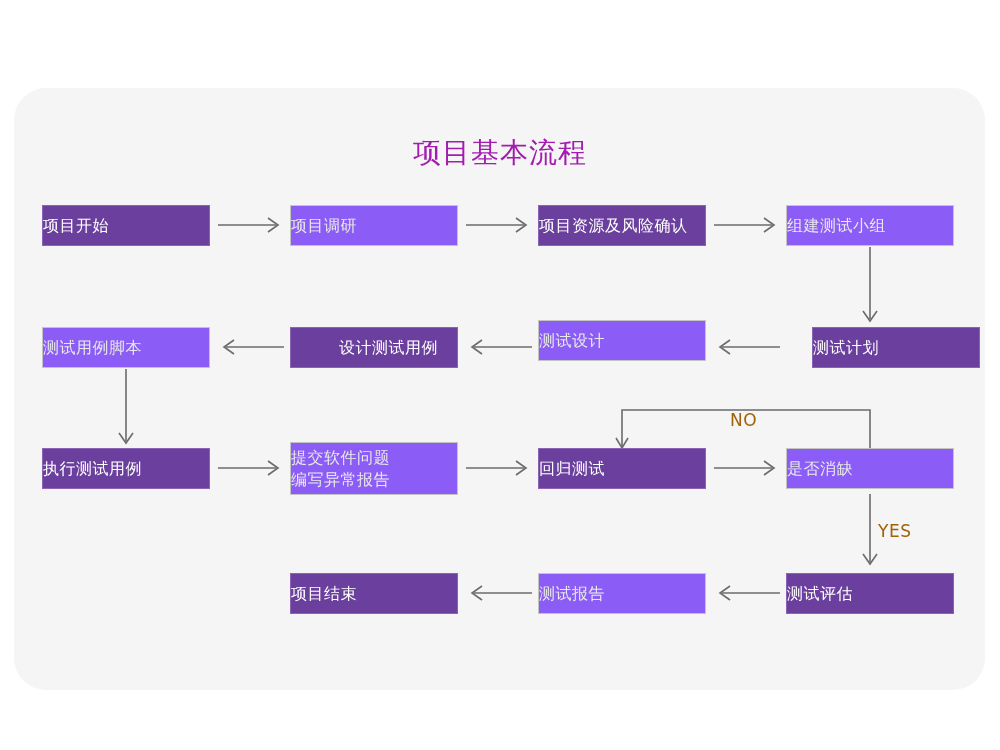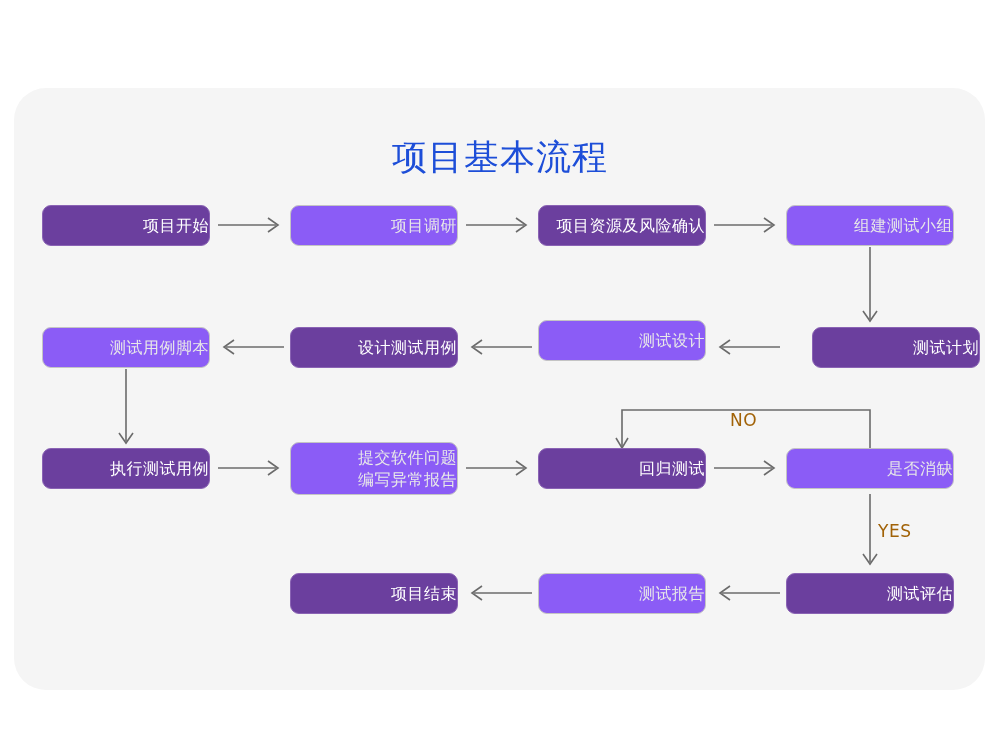--- a/index.html
+++ b/index.html
@@ -23,34 +23,34 @@
     height: 602px;
     background: #f5f5f5;
     border-radius: 32px;
   }
   #title {
     position: absolute;
     left: 0;
     top: 134px;
     width: 1000px;
     text-align: center;
-    font-size: 35px;
-    color: #1d4ed8;
+    font-size: 28px;
+    color: #a21caf;
     letter-spacing: 1px;
     font-weight: 400;
   }
 
   
   .node {
     position: absolute;
     box-sizing: border-box;
-    border-radius: 9px;
+    border-radius: 0;
     display: flex;
     align-items: center;
-    justify-content: flex-end;
+    justify-content: flex-start;
     text-align: center;
     font-size: 16px;
     line-height: 1.35;
     letter-spacing: 0.5px;
     user-select: none;
   }
   .node.purple {
     background: #6b3f9e;
     border: 1px solid #8a63b4;
     color: #ffffff;
@@ -206,21 +206,21 @@
   </div>
 
   <div class="node gray" style="left:786px; top:205px; width:168px; height:41px;">
     <span class="lbl">组建测试小组</span>
   </div>
 
   <div class="node gray" style="left:42px; top:327px; width:168px; height:41px;">
     <span class="lbl">测试用例脚本</span>
   </div>
 
-  <div class="node purple" style="left:290px; top:327px; width:168px; height:41px;">
+  <div class="node purple" style="left:290px; top:327px; width:168px; height:41px;padding-left:48px;">
     <span class="lbl">设计测试用例</span>
   </div>
 
   <div class="node gray" style="left:538px; top:320px; width:168px; height:41px;">
     <span class="lbl">测试设计</span>
   </div>
 
   <div class="node purple" style="left:812px; top:327px; width:168px; height:41px;">
     <span class="lbl">测试计划</span>
   </div>

